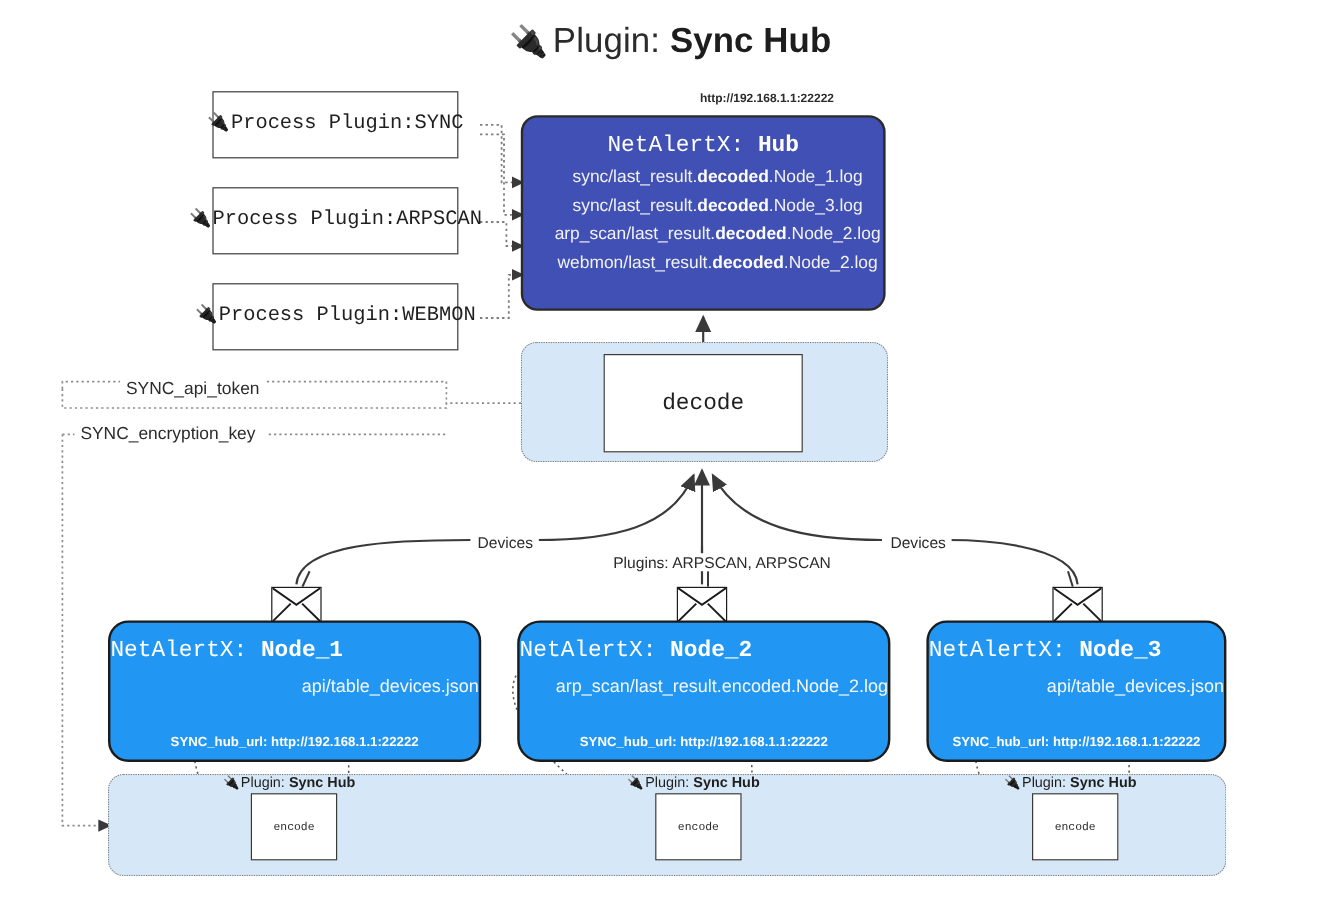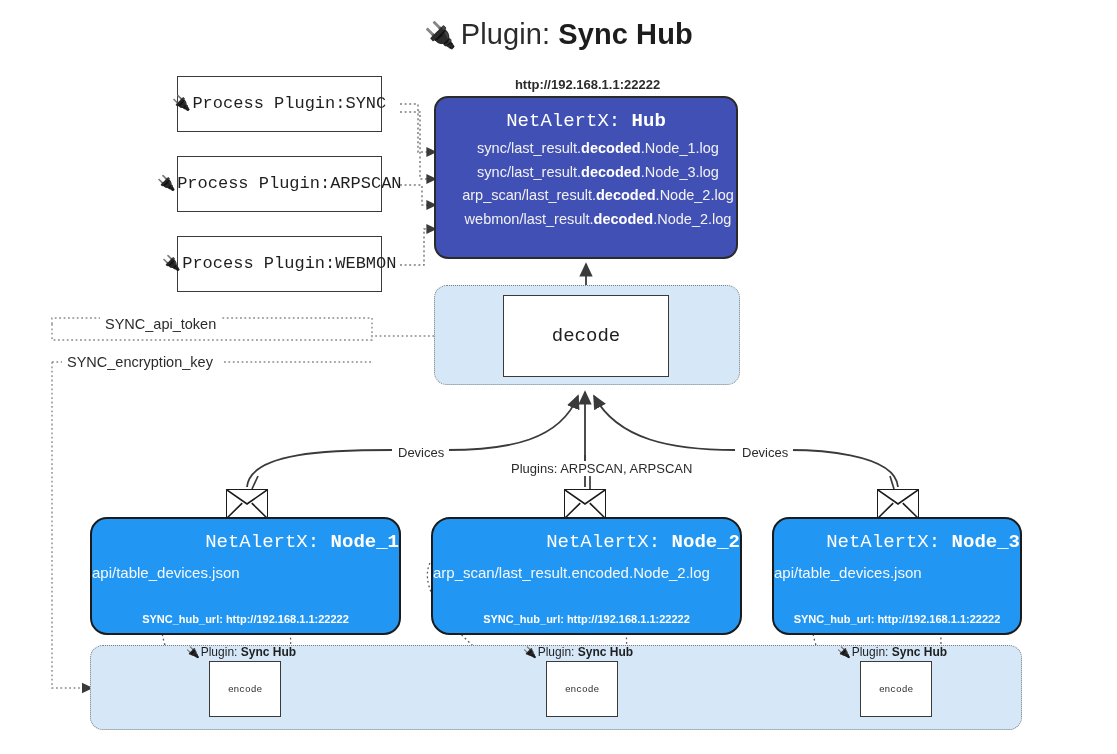--- a/index.html
+++ b/index.html
@@ -15,22 +15,22 @@
   #title{
     left:0;top:18px;width:1117px;text-align:center;
     font-size:29px;color:#2b2b2b;letter-spacing:.1px;white-space:nowrap;
   }
   #title .plug{font-size:26px;filter:grayscale(1) contrast(1.6) brightness(.55);margin-right:4px;}
   #title .lead{font-weight:400;}
   #title .strong{font-weight:700;color:#1d1d1d;}
 
   
   #hub-url{
-    left:480px;top:77px;width:215px;text-align:center;
-    font-size:13px;font-weight:600;color:#2b2b2b;
+    left:480px;top:77px;width:215px;text-align:right;
+    font-size:10px;font-weight:600;color:#2b2b2b;
   }
 
   
   .proc-box{
     width:205px;height:56px;border:1.6px solid #3b3b3b;background:#ffffff;
     box-sizing:border-box;
     font-family:"Liberation Mono","DejaVu Sans Mono",monospace;
     display:flex;flex-direction:row;align-items:center;justify-content:center;
     line-height:1.25;
   }
@@ -80,25 +80,25 @@
   #lbl-devices-left{left:393px;top:445px;}
   #lbl-devices-right{left:737px;top:445px;}
   #lbl-plugins-mid{left:506px;top:461px;}
 
   
   .node{
     height:118px;background:#2196f3;border:2.2px solid #1b1b1b;border-radius:17px;
     box-sizing:border-box;position:absolute;
   }
   .node-title{
-    margin-top:12px;text-align:right;font-size:19px;color:#ffffff;
+    margin-top:12px;text-align:left;font-size:19px;color:#ffffff;
     font-family:"Liberation Mono","DejaVu Sans Mono",monospace;white-space:nowrap;
   }
   .node-title .b{font-weight:700;}
-  .node-lines{margin-top:11px;display:flex;flex-direction:column;gap:8px;align-items:flex-start;}
+  .node-lines{margin-top:11px;display:flex;flex-direction:column;gap:8px;align-items:flex-end;}
   .node-line{font-size:15px;color:#f4f8fb;white-space:nowrap;}
   .node-foot{
     position:absolute;left:0;bottom:8px;width:100%;text-align:center;
     font-size:11px;font-weight:600;color:#ffffff;white-space:nowrap;
   }
   #node1{left:90px;top:517px;width:311px;}
   #node2{left:431px;top:517px;width:311px;border-radius:19px;}
   #node3{left:772px;top:517px;width:250px;}
 
   

